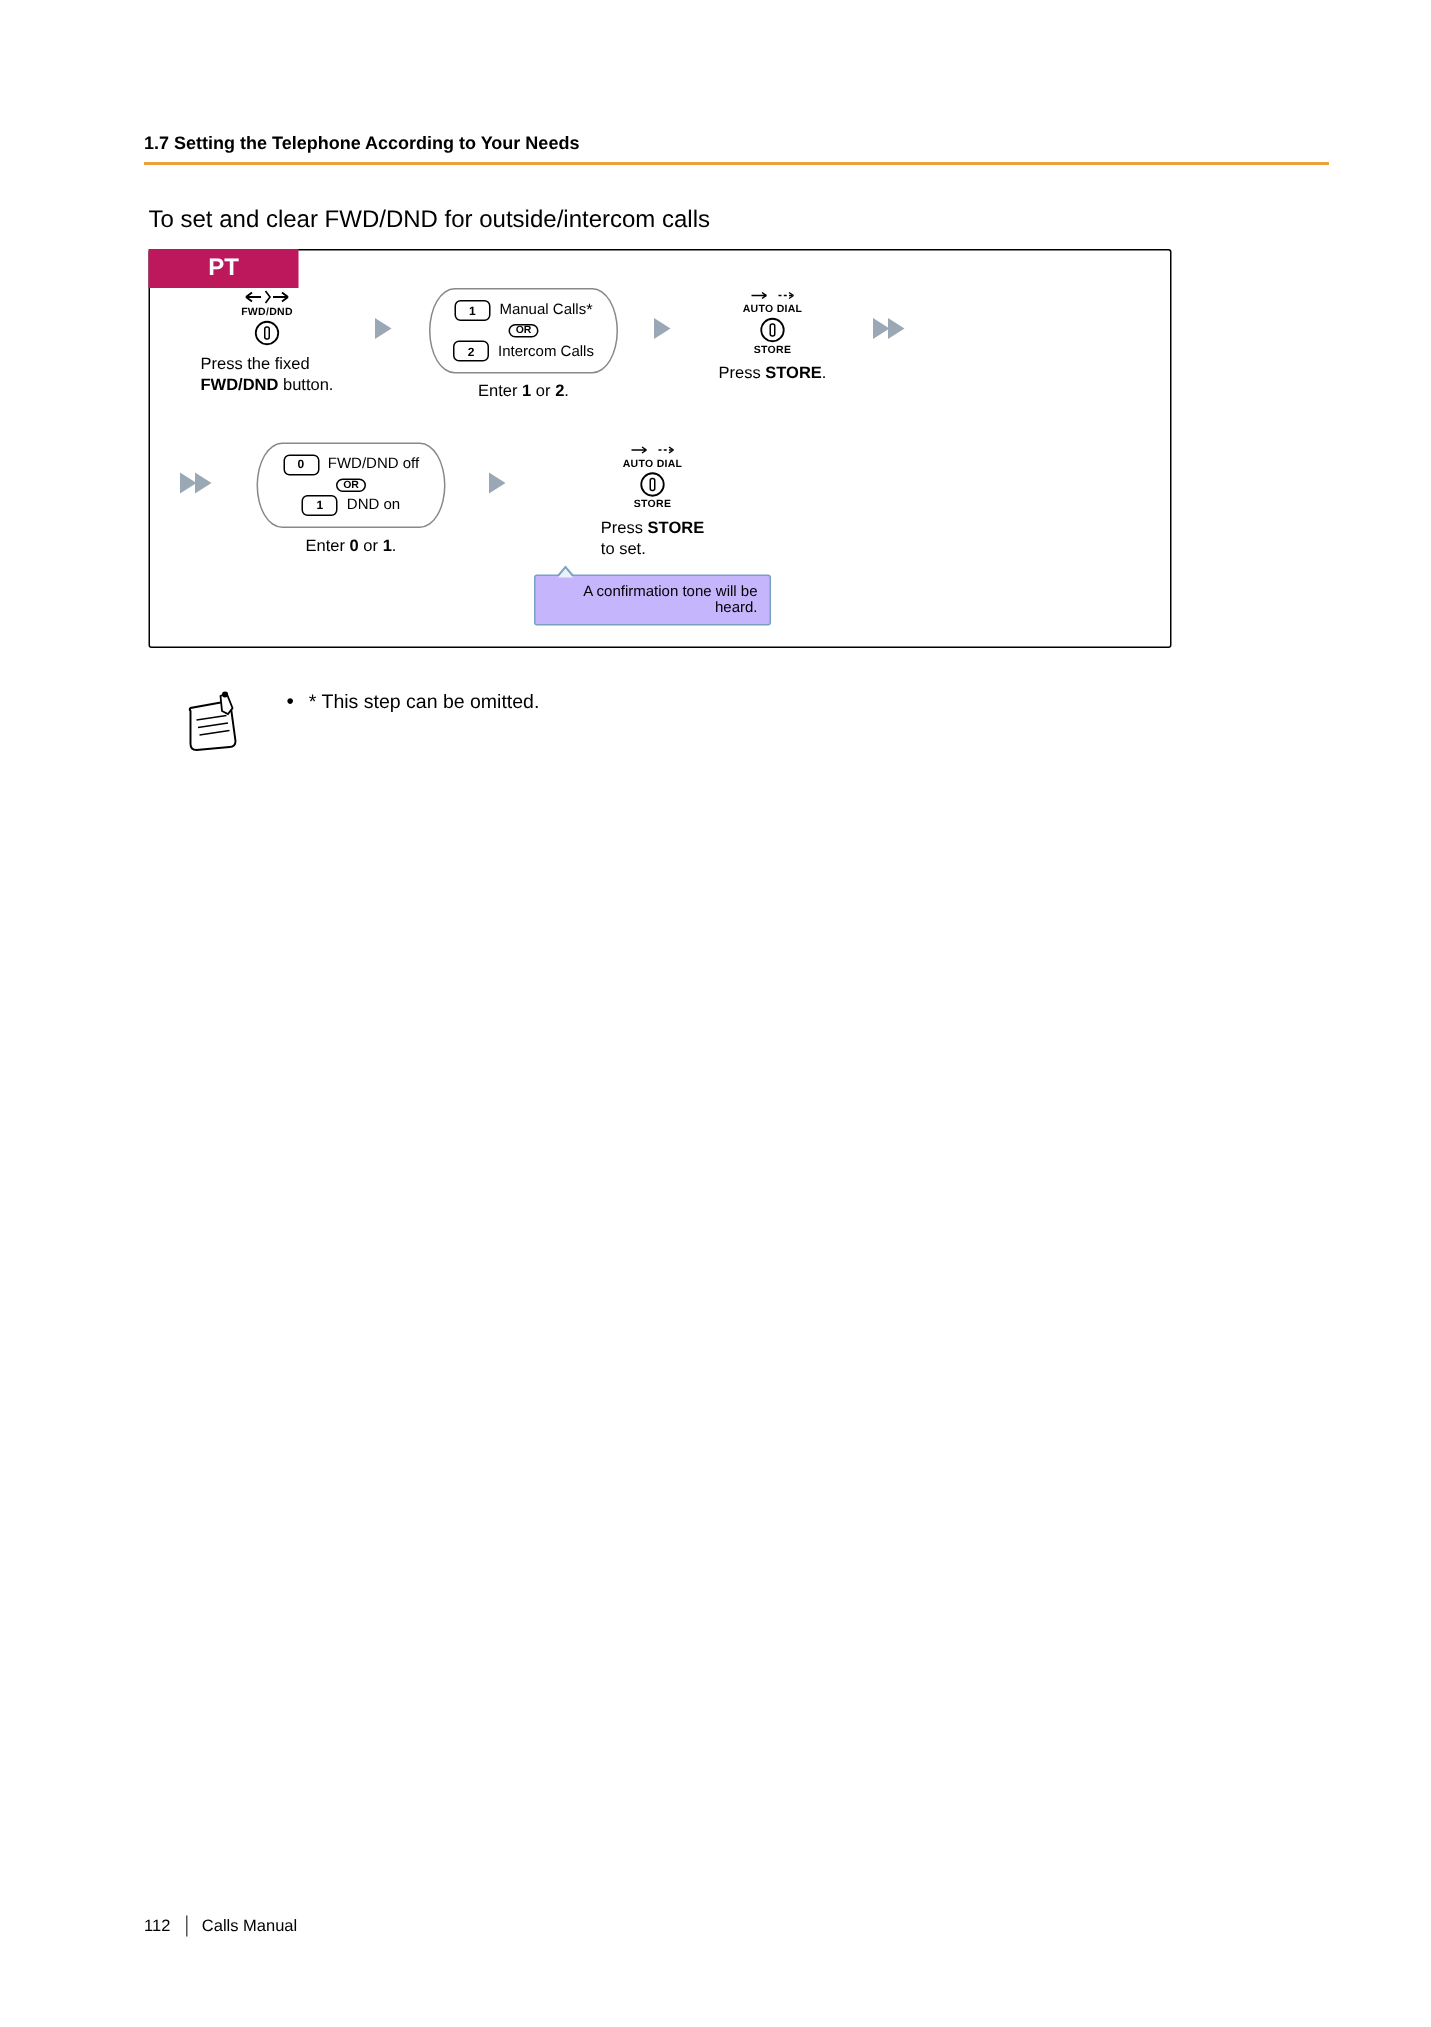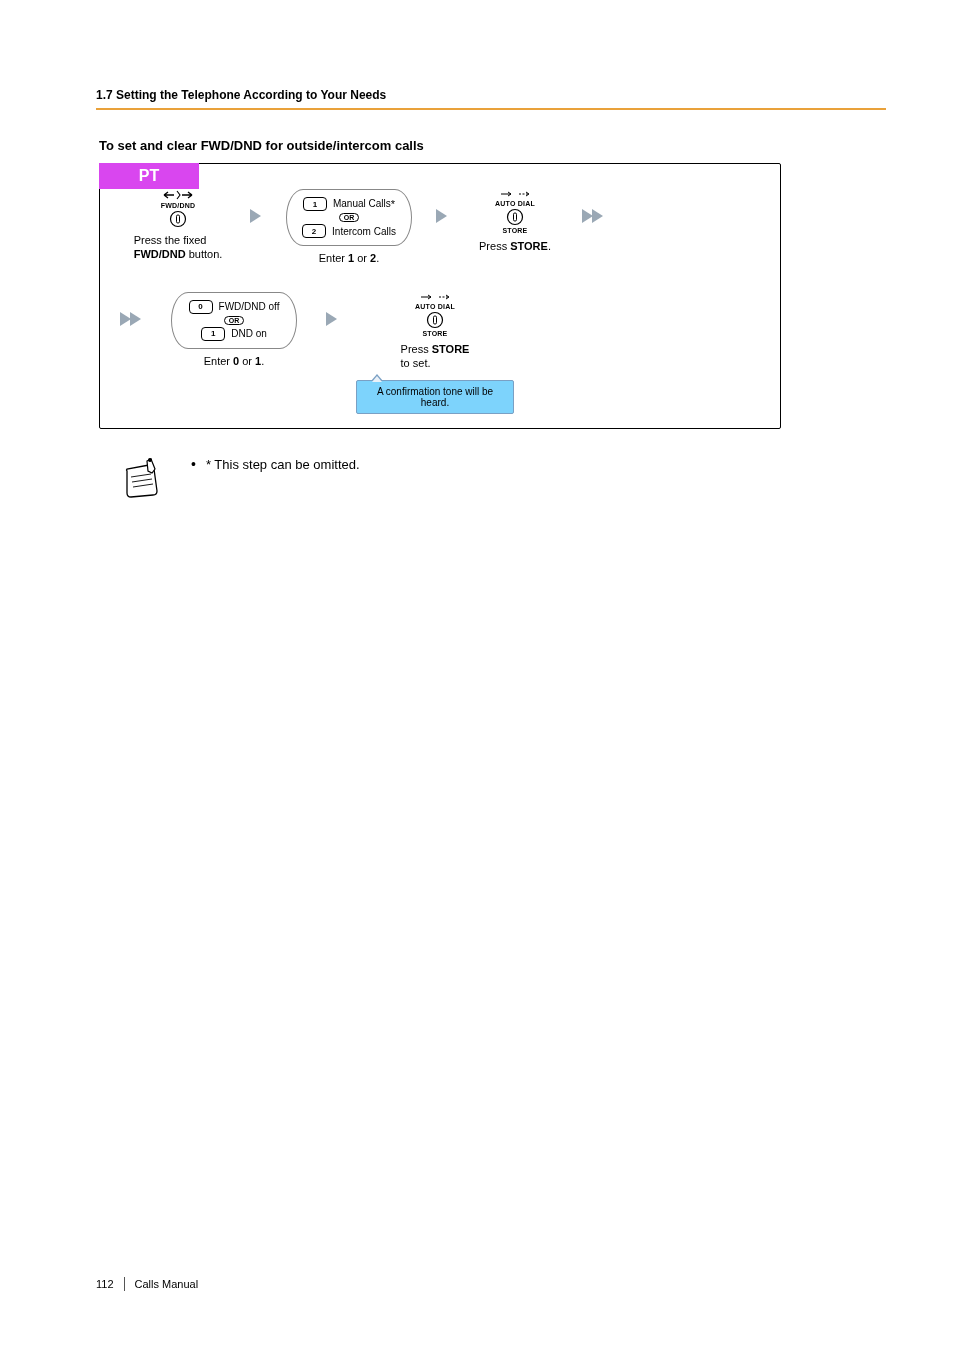--- a/index.html
+++ b/index.html
@@ -1,38 +1,38 @@
 <!DOCTYPE html>
 <html><head>
 <meta charset="utf-8">
 <style>
 html,body{margin:0;padding:0;background:#fff;font-family:Arial,Helvetica,sans-serif;color:#000}
 .page{width:954px;height:1351px;position:relative;margin:0 auto;box-sizing:border-box;padding:88px 68px 0 96px}
 .section-header{font-size:12px;font-weight:bold;margin-bottom:6px}
 .rule{height:2px;background:#e9a13a;margin-bottom:28px}
-.sub-heading{font-size:13px;font-weight:bold;margin:0 0 10px 3px}
+.sub-heading{font-size:16px;font-weight:normal;margin:0 0 10px 3px}
 .diagram-box{border:1px solid #000;border-radius:2px;margin-left:3px;padding:0 0 14px 0;width:680px;position:relative}
-.pt-tab{background:#d946ef;color:#fff;font-weight:bold;font-size:16px;padding:4px 0;text-align:center;width:100px;margin-left:-1px;margin-top:-1px}
+.pt-tab{background:#be185d;color:#fff;font-weight:bold;font-size:16px;padding:4px 0;text-align:center;width:100px;margin-left:-1px;margin-top:-1px}
 .context-text{font-style:italic;font-size:13px;margin:10px 0 14px 30px}
 .row{display:flex;align-items:flex-start;margin-left:18px}
 .step{display:flex;flex-direction:column;align-items:center}
 .arrow{display:flex;align-items:center;height:54px;padding:0 10px}
 .arrow svg{display:block}
 .bubble{border:1px solid #888;border-radius:36px/60px;padding:6px 12px;font-size:10px;display:flex;flex-direction:column;align-items:center;min-width:100px}
 .bubble .line{display:flex;align-items:center;gap:6px;margin:1px 0}
 .keycap{border:1.5px solid #000;border-radius:4px;width:22px;height:12px;display:flex;align-items:center;justify-content:center;font-size:8px;font-weight:bold;background:#fff}
 .or-pill{border:1px solid #000;border-radius:8px;font-size:7px;padding:0 4px;font-weight:bold}
 .caption{font-size:11px;text-align:left;margin-top:6px;line-height:1.25;max-width:130px}
 .caption b{font-weight:bold}
 .icon-stack{display:flex;flex-direction:column;align-items:center;gap:1px}
 .icon-label{font-size:7px;font-weight:bold;letter-spacing:0.2px}
 .note-row{display:flex;align-items:flex-start;margin-top:28px;margin-left:25px;gap:30px}
 .note-text{font-size:13px}
 .bullet{font-size:14px;line-height:1;margin-right:10px}
-.confirm-box{border:1px solid #7aa0c4;background:#7dd3fc;font-size:10px;padding:5px 8px;border-radius:2px;width:140px;text-align:center;position:relative}
+.confirm-box{border:1px solid #7aa0c4;background:#c4b5fd;font-size:10px;padding:5px 8px;border-radius:2px;width:140px;text-align:right;position:relative}
 .confirm-box::before{content:"";position:absolute;top:-7px;left:14px;width:0;height:0;border-left:6px solid transparent;border-right:6px solid transparent;border-bottom:7px solid #7aa0c4}
 .confirm-box::after{content:"";position:absolute;top:-5px;left:15px;width:0;height:0;border-left:5px solid transparent;border-right:5px solid transparent;border-bottom:6px solid #eaf1f8}
 .footer{position:absolute;bottom:60px;left:96px;display:flex;align-items:center;font-size:11px;gap:10px}
 .footer .divider{width:1px;height:14px;background:#555}
 .star{font-size:11px;vertical-align:top}
 </style>
 </head>
 <body>
 
 <div class="page">

